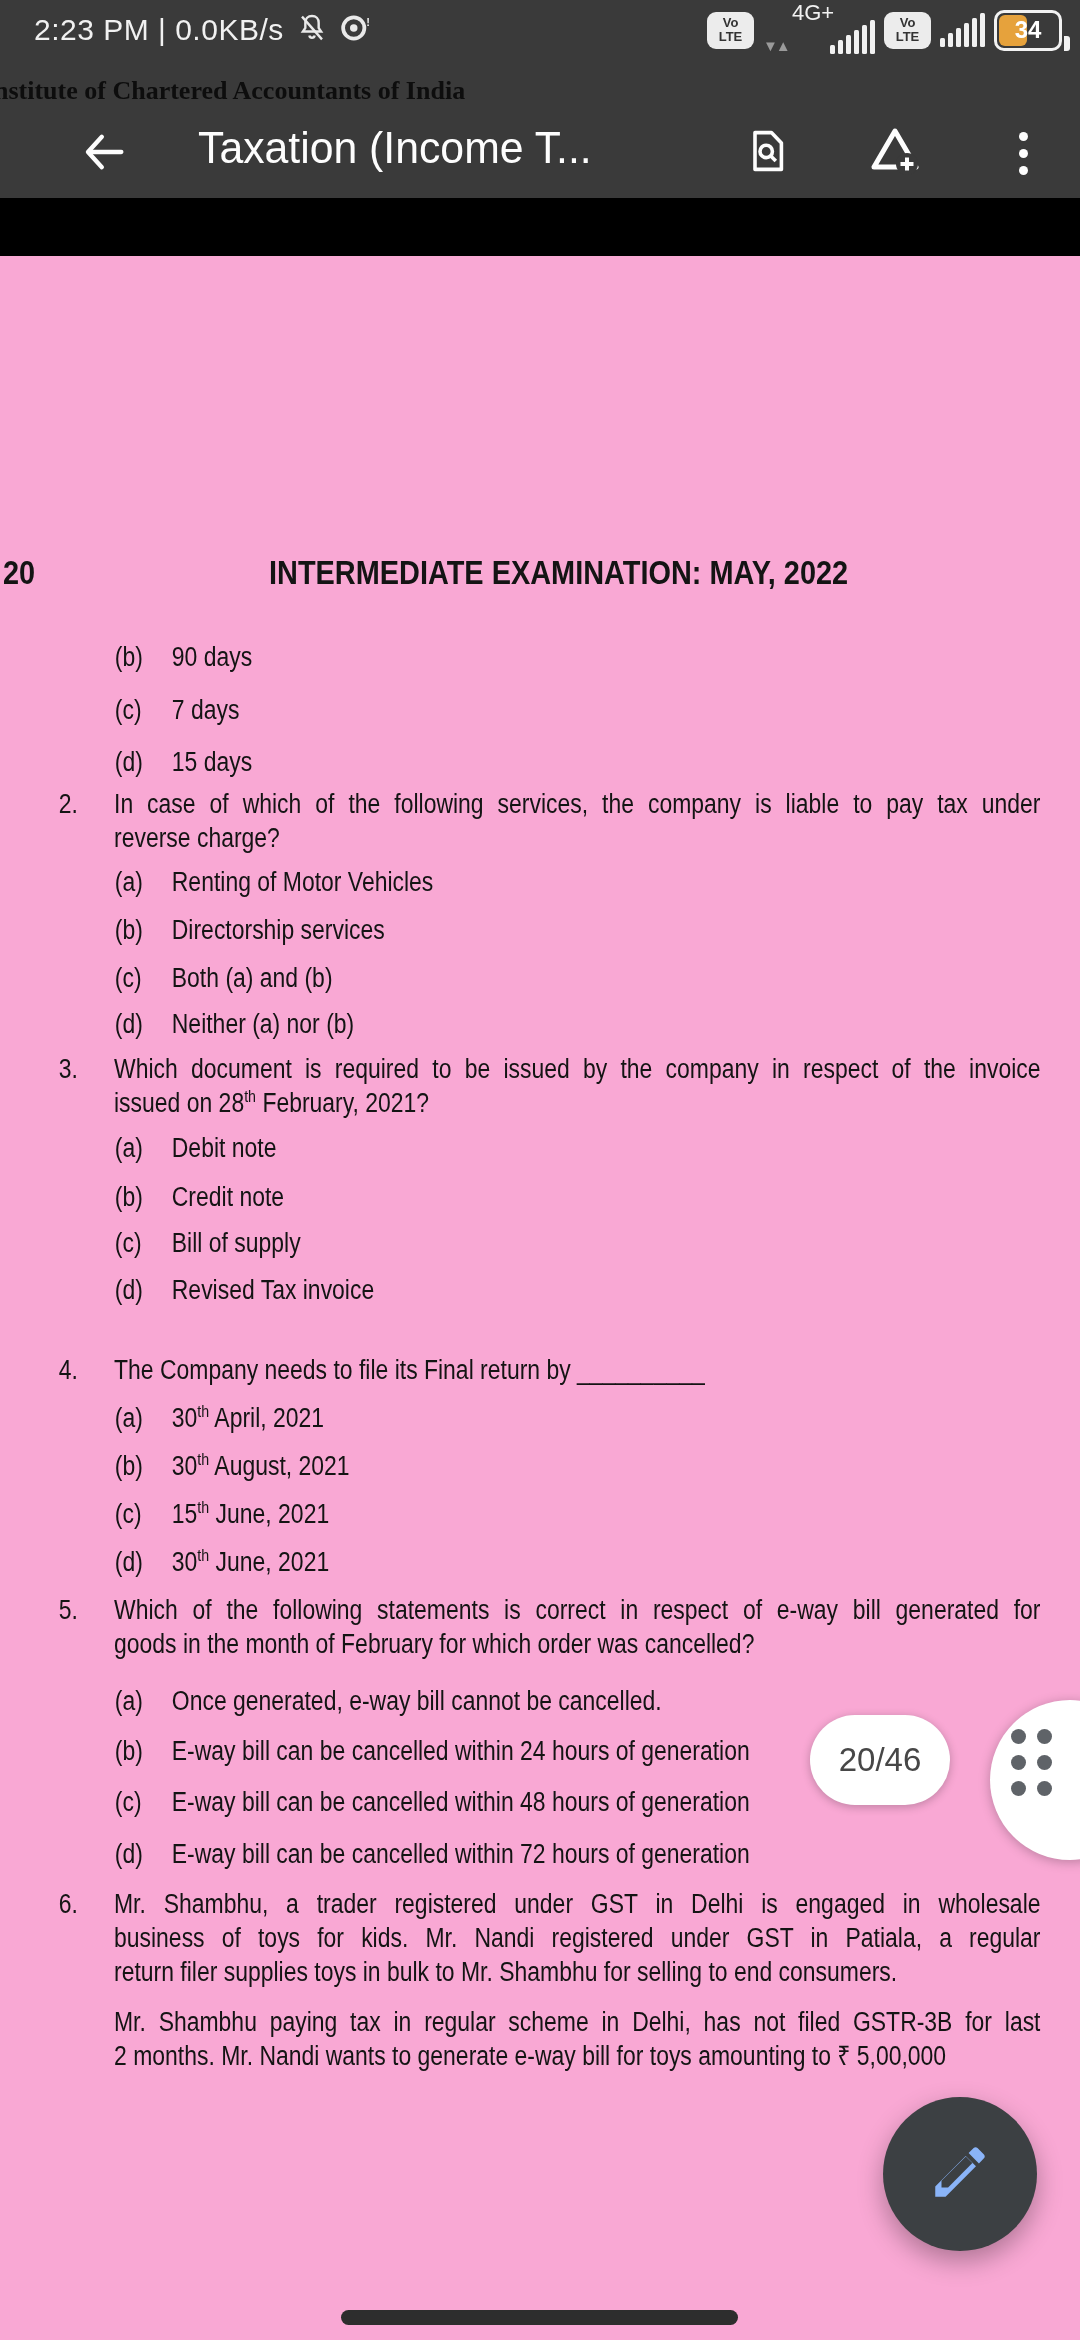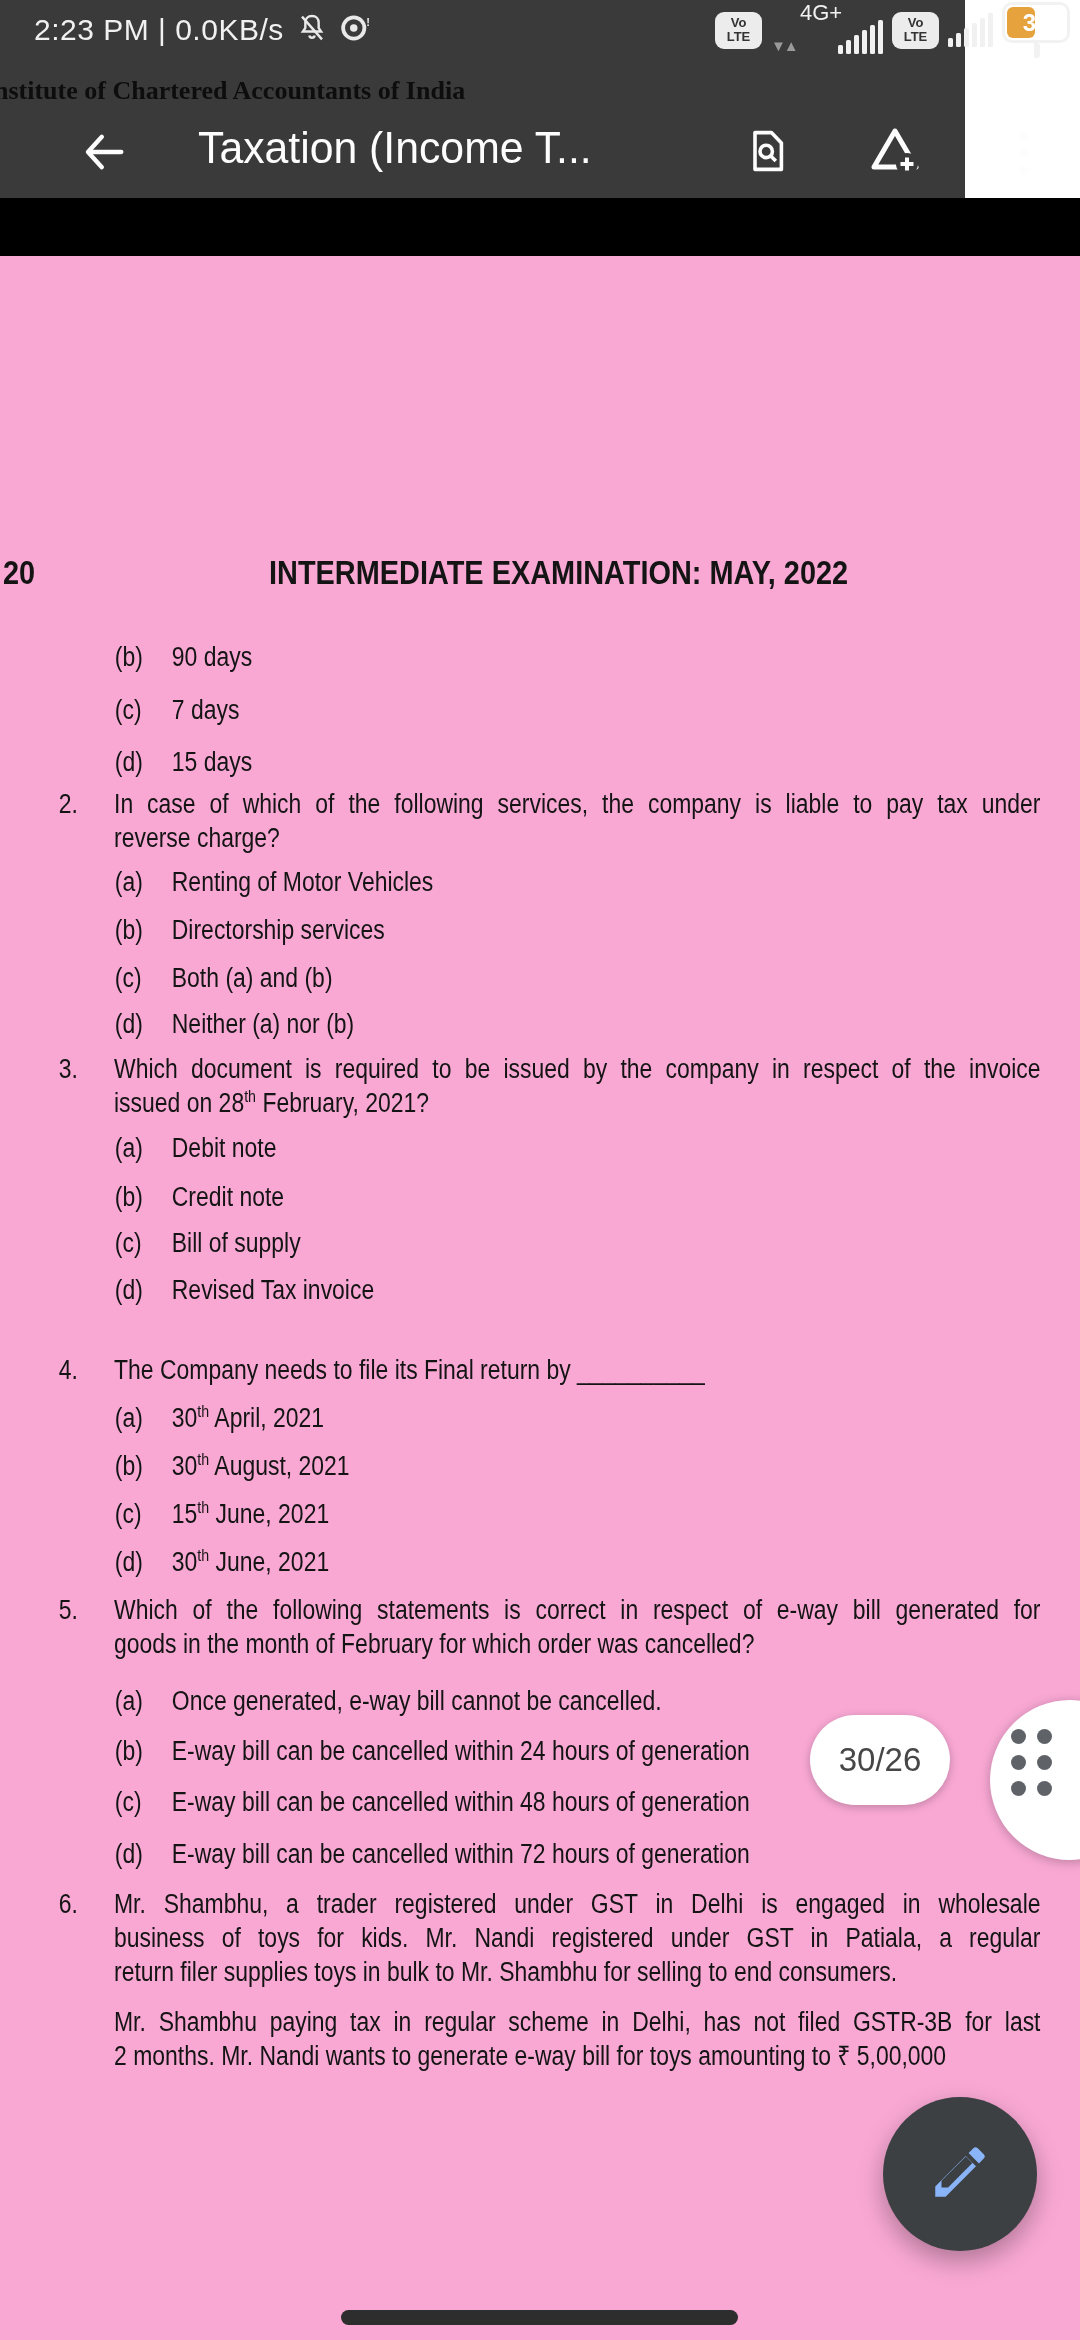--- a/index.html
+++ b/index.html
@@ -1,21 +1,21 @@
 <!DOCTYPE html>
 <html><head>
 <meta charset="utf-8">
 <style>
   html,body{margin:0;padding:0;}
   body{
     width:1080px;height:2340px;position:relative;overflow:hidden;
     background:#ffffff;font-family:"Liberation Sans",sans-serif;
   }
   
-  .chrome{position:absolute;left:0;top:0;width:965px;height:198px;background:#3a3a3a;z-index:5;}
+  .chrome{position:absolute;left:0;top:0;width:1080px;height:198px;background:#3a3a3a;z-index:5;}
   .statusbar{position:absolute;left:0;top:0;width:1080px;height:60px;}
   .sb-left{position:absolute;left:34px;top:0;height:60px;display:flex;align-items:center;gap:12px;}
   .sb-time{color:#f1f1f1;font-size:30px;font-weight:500;letter-spacing:.5px;white-space:nowrap;}
   .sb-right{position:absolute;right:10px;top:0;height:60px;display:flex;align-items:center;gap:9px;}
   .volte{width:47px;height:37px;border-radius:9px;background:#ececec;color:#333;
          display:flex;flex-direction:column;align-items:center;justify-content:center;
          font-size:13px;font-weight:bold;line-height:1.05;}
   .netgrp{position:relative;width:112px;height:52px;}
   .net4g{position:absolute;left:0;top:-4px;color:#f1f1f1;font-size:22px;font-weight:500;margin-left:29px;}
   .netarrows{position:absolute;left:0;bottom:2px;color:#9a9a9a;font-size:15px;letter-spacing:-2px;}
@@ -111,21 +111,21 @@
         <span>LTE</span>
       </span>
       <span class="bars">
         <i style="height:9px"></i>
           <i style="height:14px"></i>
           <i style="height:19px"></i>
           <i style="height:24px"></i>
           <i style="height:29px"></i>
           <i style="height:34px"></i>
       </span>
-      <span style="display:flex;align-items:center;flex-direction:column;">
+      <span style="display:flex;align-items:flex-end;">
         <span class="battery">
           <span class="batt-fill"></span>
           <span class="batt-label">34</span>
         </span>
         <span class="batt-nub"></span>
       </span>
     </div>
   </div>
 
   <div class="behind-doc-text">nstitute of Chartered Accountants of India</div>
@@ -332,21 +332,21 @@
     </div>
   </div>
   <div class="row" style="top:1749px;height:68px">
     <div class="narrow">
       <div class="jl">Mr. Shambhu paying tax in regular scheme in Delhi, has not filed GSTR-3B for last</div>
       <div class="ll">2 months. Mr. Nandi wants to generate e-way bill for toys amounting to ₹ 5,00,000</div>
     </div>
   </div>
 
   <div class="pagepill">
-    <span>30/26</span>
+    <span>20/46</span>
   </div>
   <div class="gridbtn">
     <span>
       <i style="left:21px;top:29px"></i><i style="left:47px;top:29px"></i>
       <i style="left:21px;top:55px"></i><i style="left:47px;top:55px"></i>
       <i style="left:21px;top:81px"></i><i style="left:47px;top:81px"></i>
     </span>
   </div>
   <div class="fab">
     <span>

